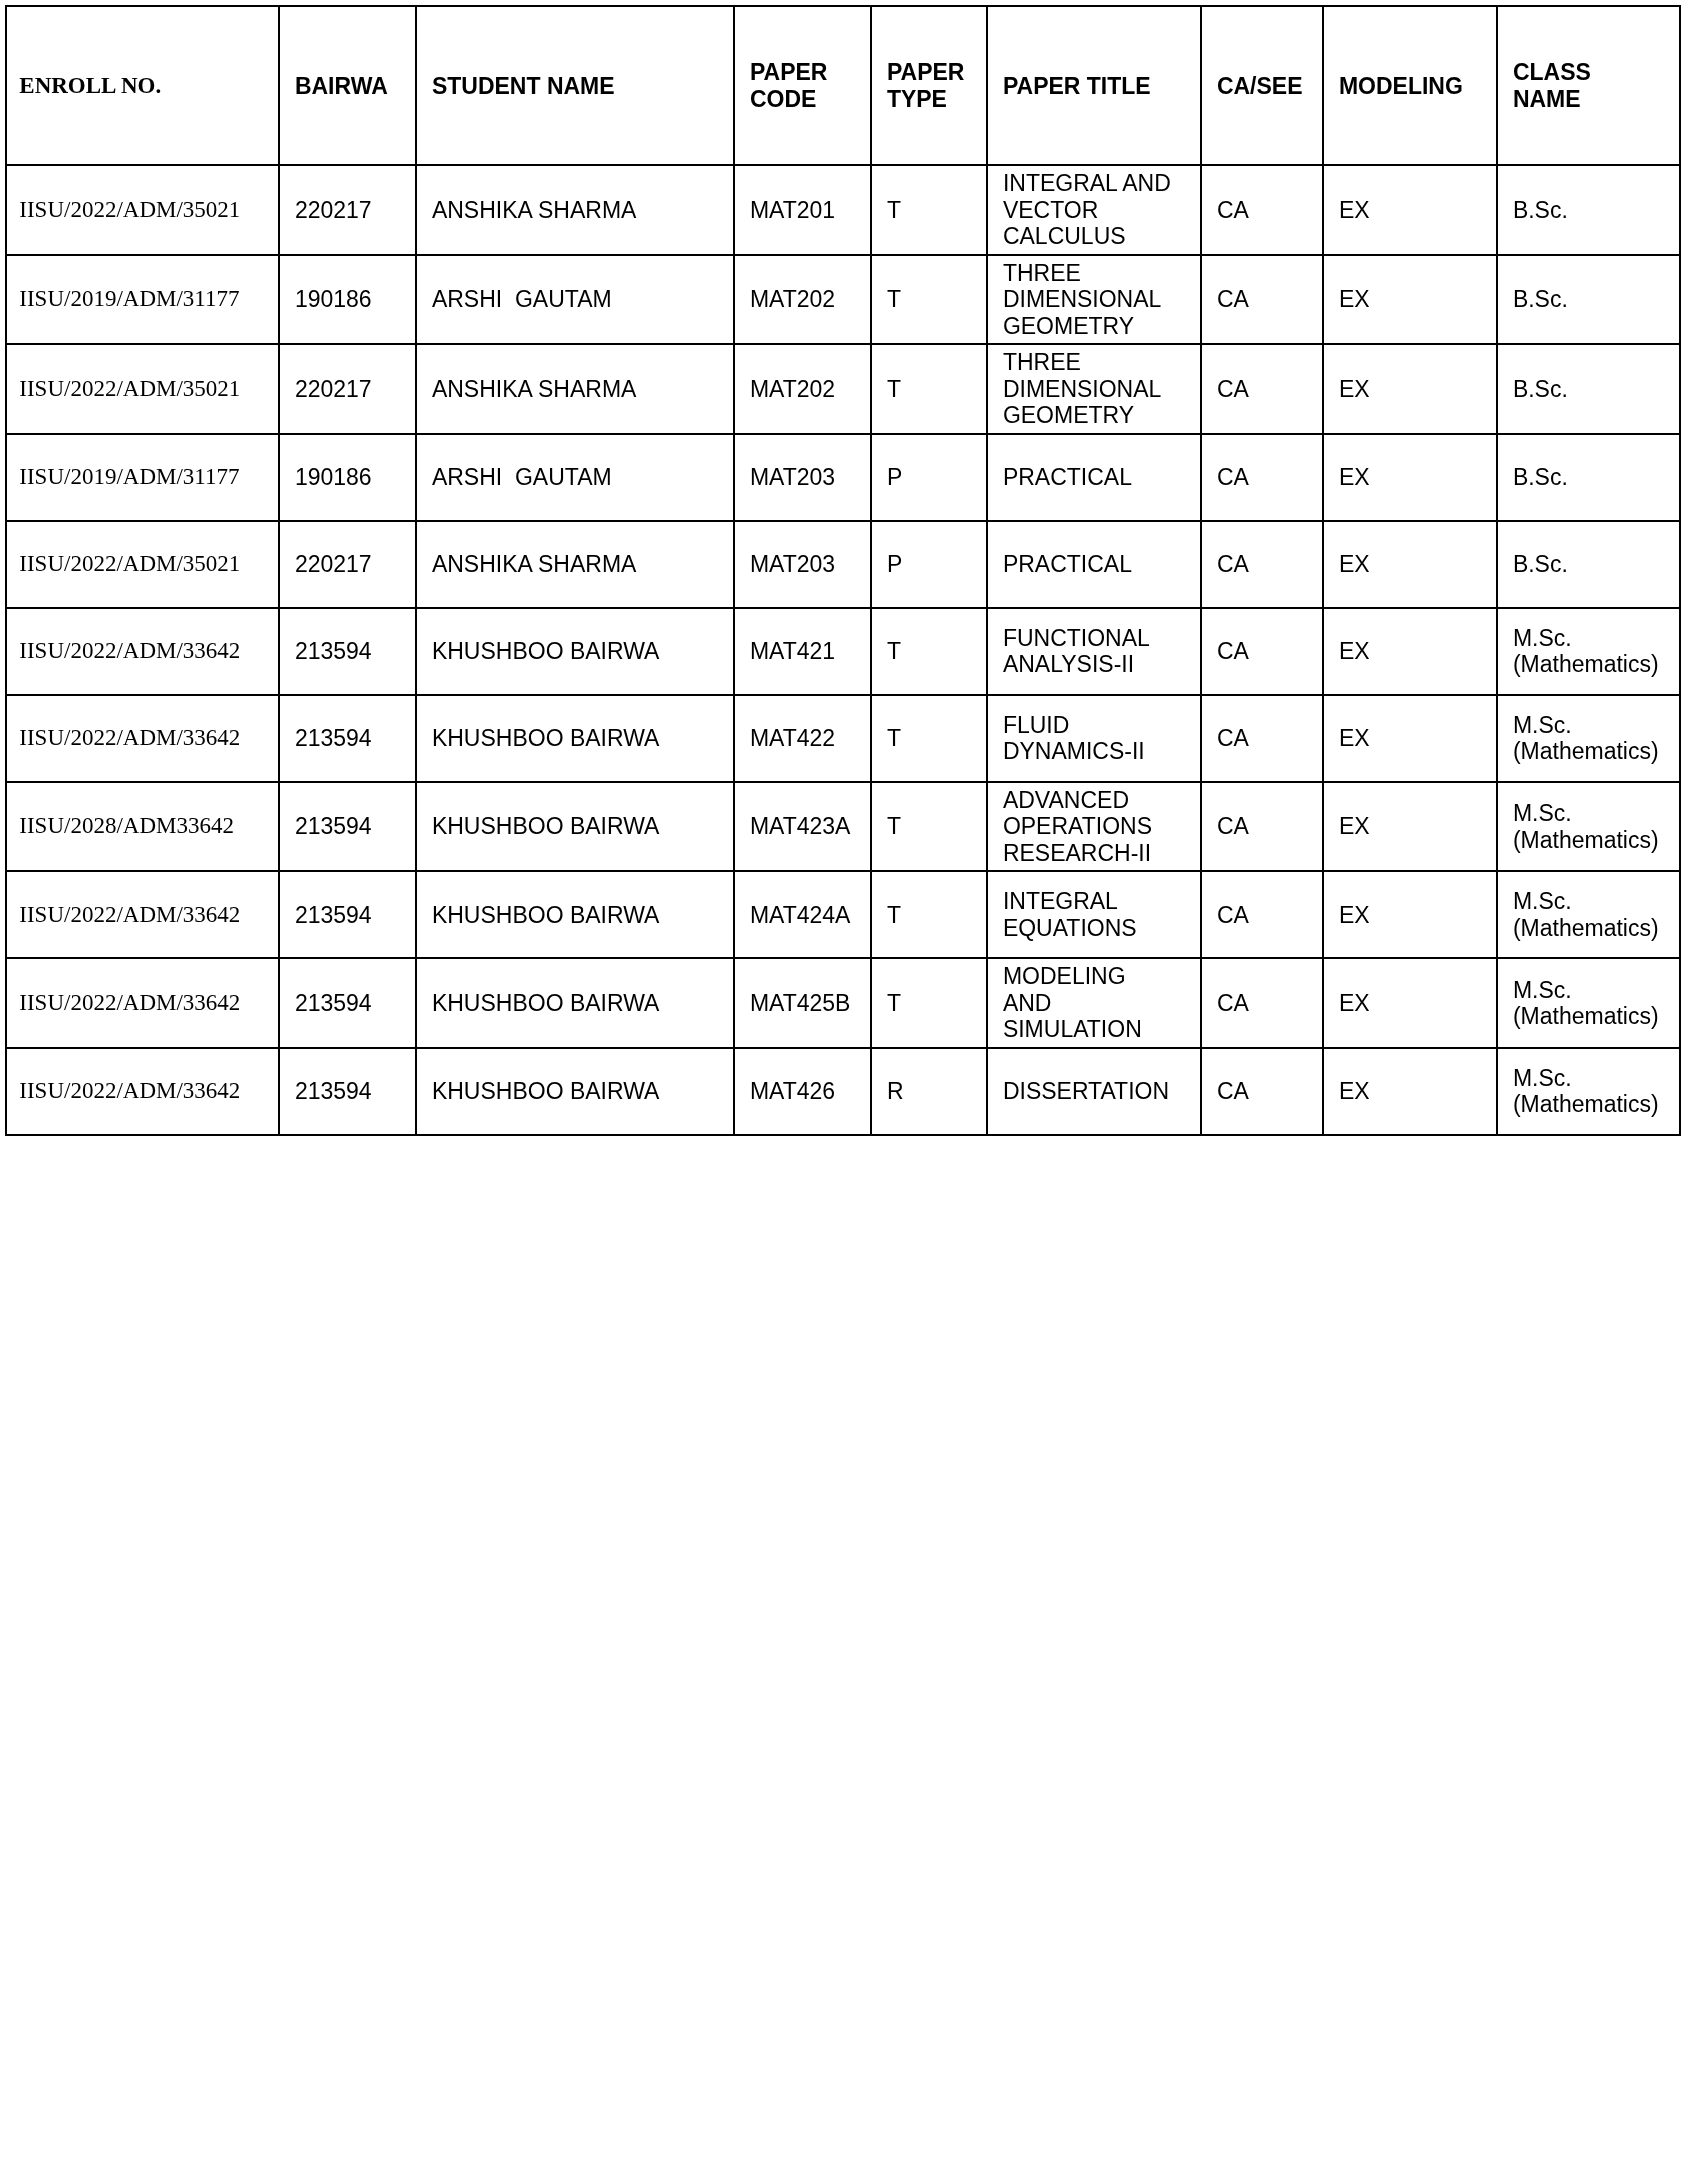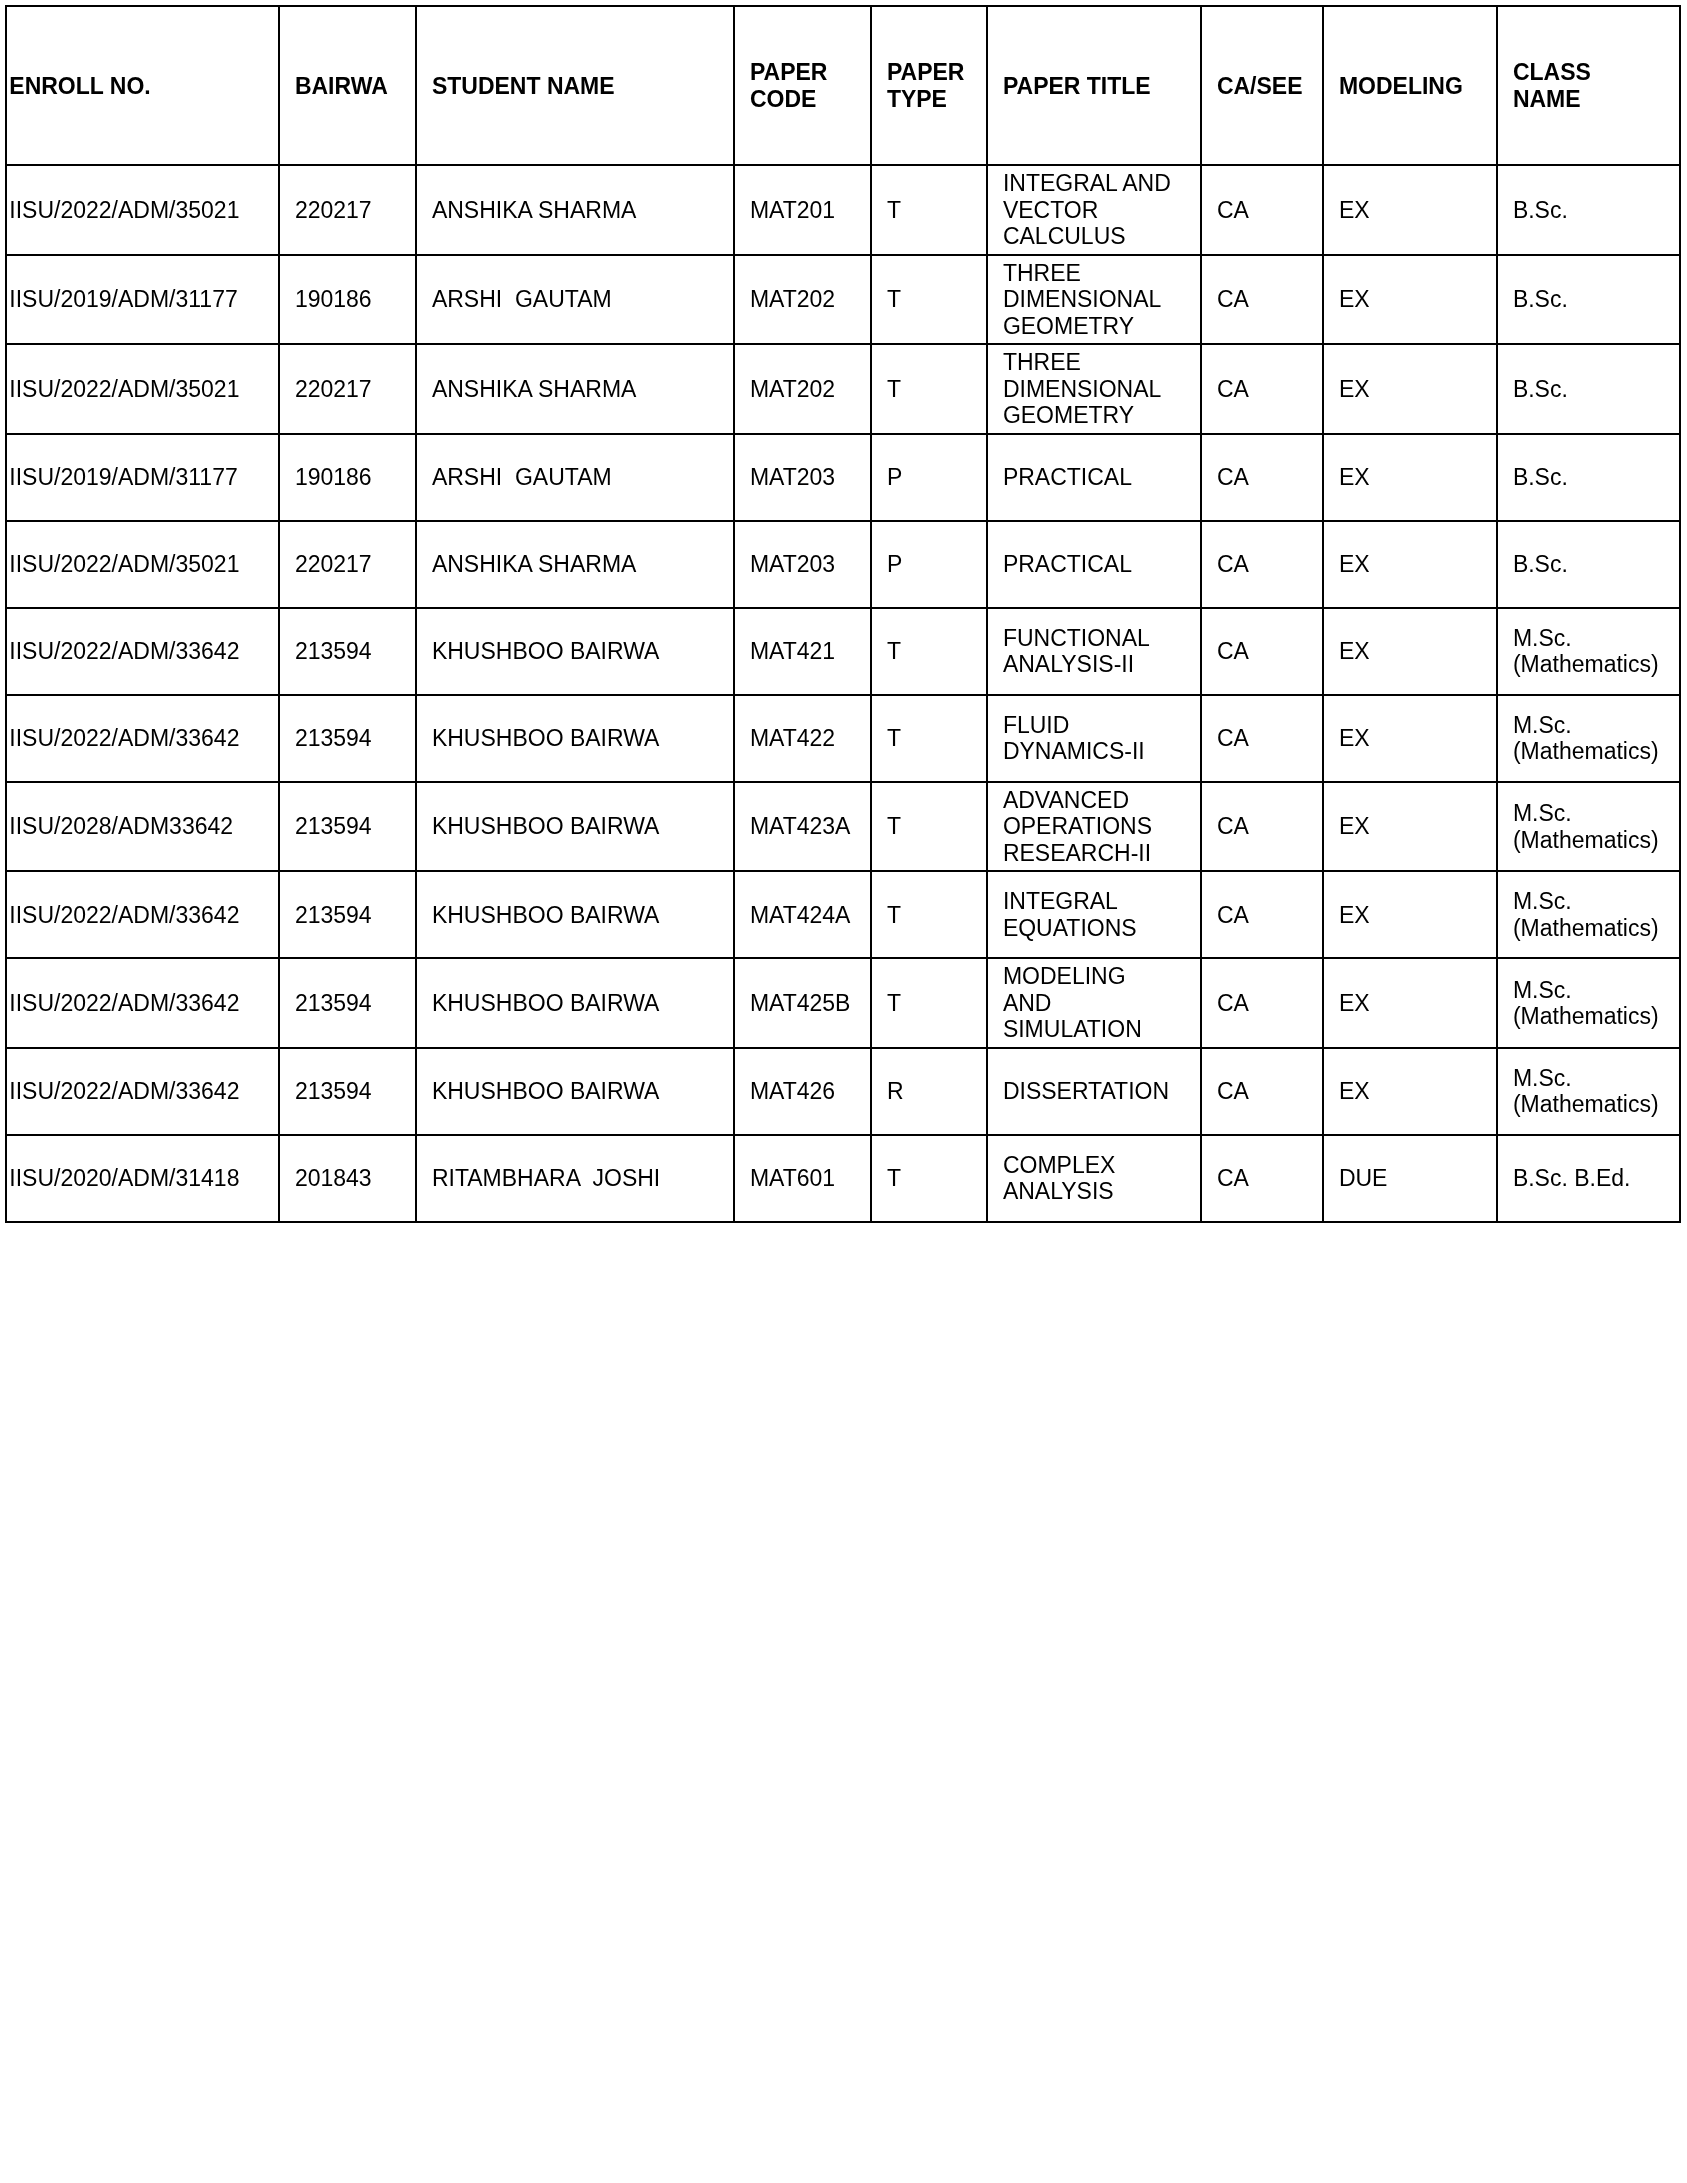--- a/index.html
+++ b/index.html
@@ -31,21 +31,22 @@
     vertical-align: middle;
     text-align: left;
     padding: 4px 6.6px 4px 14.6px;
     font-size: 23px;
     line-height: 26.5px;
     white-space: pre-wrap;
     overflow: hidden;
     background: #ffffff;
   }
   .report th:first-child, .report td:first-child {
-    padding-left: 2px;
+    padding-left: 12px;
+    font-family: Liberation Serif, serif;
   }
   .report th {
     font-weight: bold;
   }
   .report thead tr { height: 159px; }
   .report tbody tr { height: 87px; }
 </style>
 </head>
 <body>
 
@@ -212,28 +213,16 @@
           <td>213594</td>
           <td>KHUSHBOO BAIRWA</td>
           <td>MAT426</td>
           <td>R</td>
           <td>DISSERTATION</td>
           <td>CA</td>
           <td>EX</td>
           <td>M.Sc.
 (Mathematics)</td>
         </tr>
-        <tr>
-          <td>IISU/2020/ADM/31418</td>
-          <td>201843</td>
-          <td>RITAMBHARA  JOSHI</td>
-          <td>MAT601</td>
-          <td>T</td>
-          <td>COMPLEX
-ANALYSIS</td>
-          <td>CA</td>
-          <td>DUE</td>
-          <td>B.Sc. B.Ed.</td>
-        </tr>
       </tbody>
   </table>
 </div>
 
 
 </body></html>

